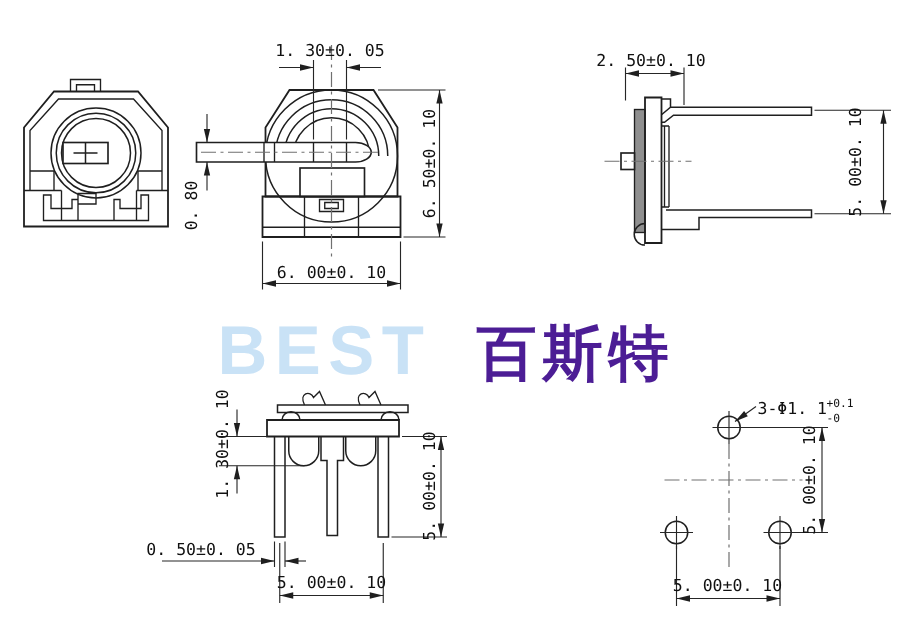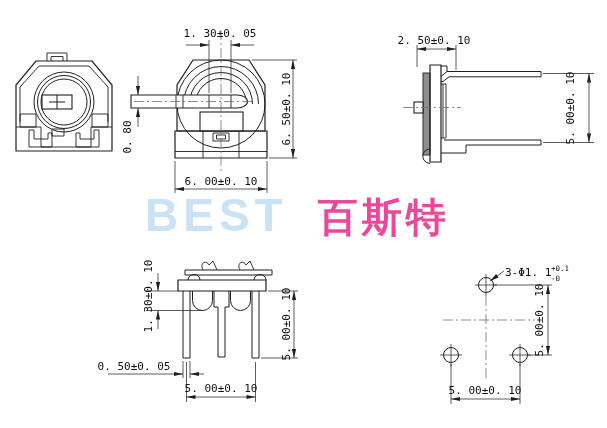--- a/index.html
+++ b/index.html
@@ -1,30 +1,30 @@
 <!DOCTYPE html>
 <html><head>
 <meta charset="utf-8">
 <style>
   html,body{margin:0;padding:0;background:#fff;}
   #stage{
     position:relative;width:607px;height:428px;background:#ffffff;overflow:hidden;
     font-family:"DejaVu Sans Mono","Liberation Mono",monospace;
   }
   #watermark{
-    position:absolute;left:145px;top:188px;display:flex;align-items:baseline;gap:30px;
+    position:absolute;left:145px;top:206px;display:flex;align-items:baseline;gap:30px;
     user-select:none;white-space:nowrap;
   }
   #watermark .latin{
     font-family:"Liberation Sans","DejaVu Sans",sans-serif;
     font-size:46px;font-weight:800;letter-spacing:5px;color:#c9e2f6;
   }
   #watermark .cjk{
     font-family:Liberation Mono, monospace;
-    font-size:40px;font-weight:700;letter-spacing:4px;color:#ec4899;
+    font-size:40px;font-weight:700;letter-spacing:4px;color:#4c1d95;
   }
   svg{position:absolute;left:0;top:0;}
   .outline{stroke:#1f1f1f;stroke-width:1.2;fill:none;stroke-linejoin:miter;}
   .detail{stroke:#1f1f1f;stroke-width:0.9;fill:none;}
   .thin{stroke:#1f1f1f;stroke-width:1;fill:none;}
   .whitefill{fill:#ffffff;stroke:#1f1f1f;stroke-width:1.1;}
   .dim{stroke:#262626;stroke-width:0.75;fill:none;}
   .cline{stroke:#707070;stroke-width:0.8;fill:none;stroke-dasharray:10 3 2 3;}
   .dtext{font-family:"DejaVu Sans Mono","Liberation Mono",monospace;font-size:11px;fill:#111;}
   .dtext-small{font-family:"DejaVu Sans Mono","Liberation Mono",monospace;font-size:7.5px;fill:#111;}

